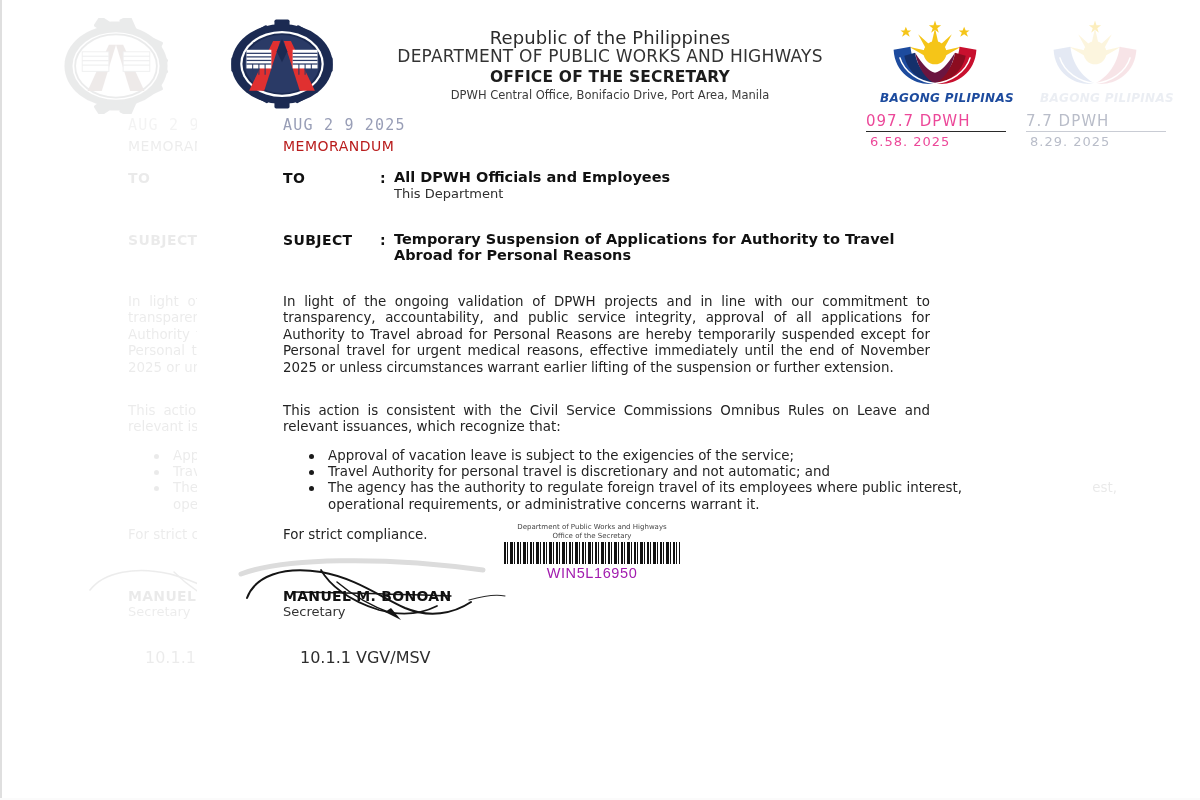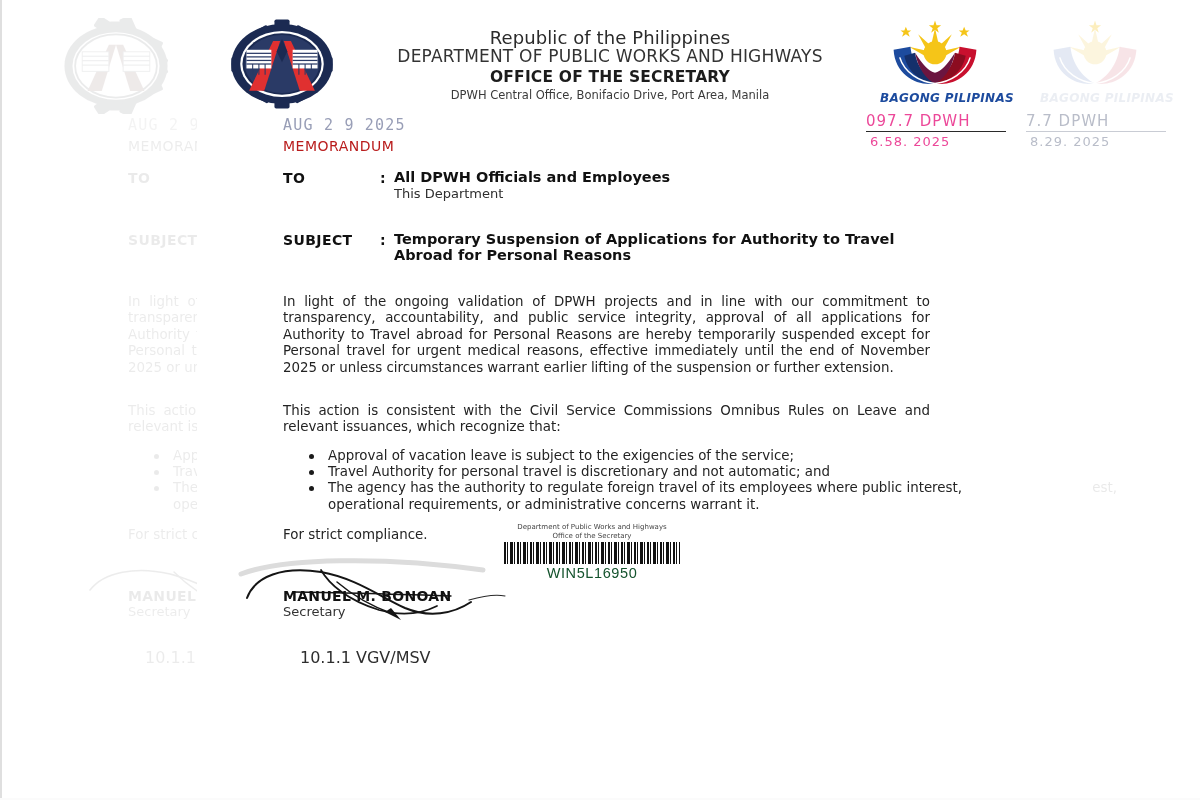--- a/index.html
+++ b/index.html
@@ -255,21 +255,21 @@
       linear-gradient(90deg,
         #111 0px, #111 2px, #fff 2px, #fff 3px,
         #111 3px, #111 4px, #fff 4px, #fff 6px,
         #111 6px, #111 9px, #fff 9px, #fff 10px,
         #111 10px, #111 11px, #fff 11px, #fff 13px);
   }
   .barcode-stamp .bs-code {
     font-family: "Liberation Sans", sans-serif;
     font-size: 14.5px;
     letter-spacing: .6px;
-    color: #14532d;
+    color: #a21caf;
   }
 
   
   .sig-wrap {
     position: absolute;
     left: 233px;
     top: 552px;
     width: 320px;
     height: 70px;
     pointer-events: none;

